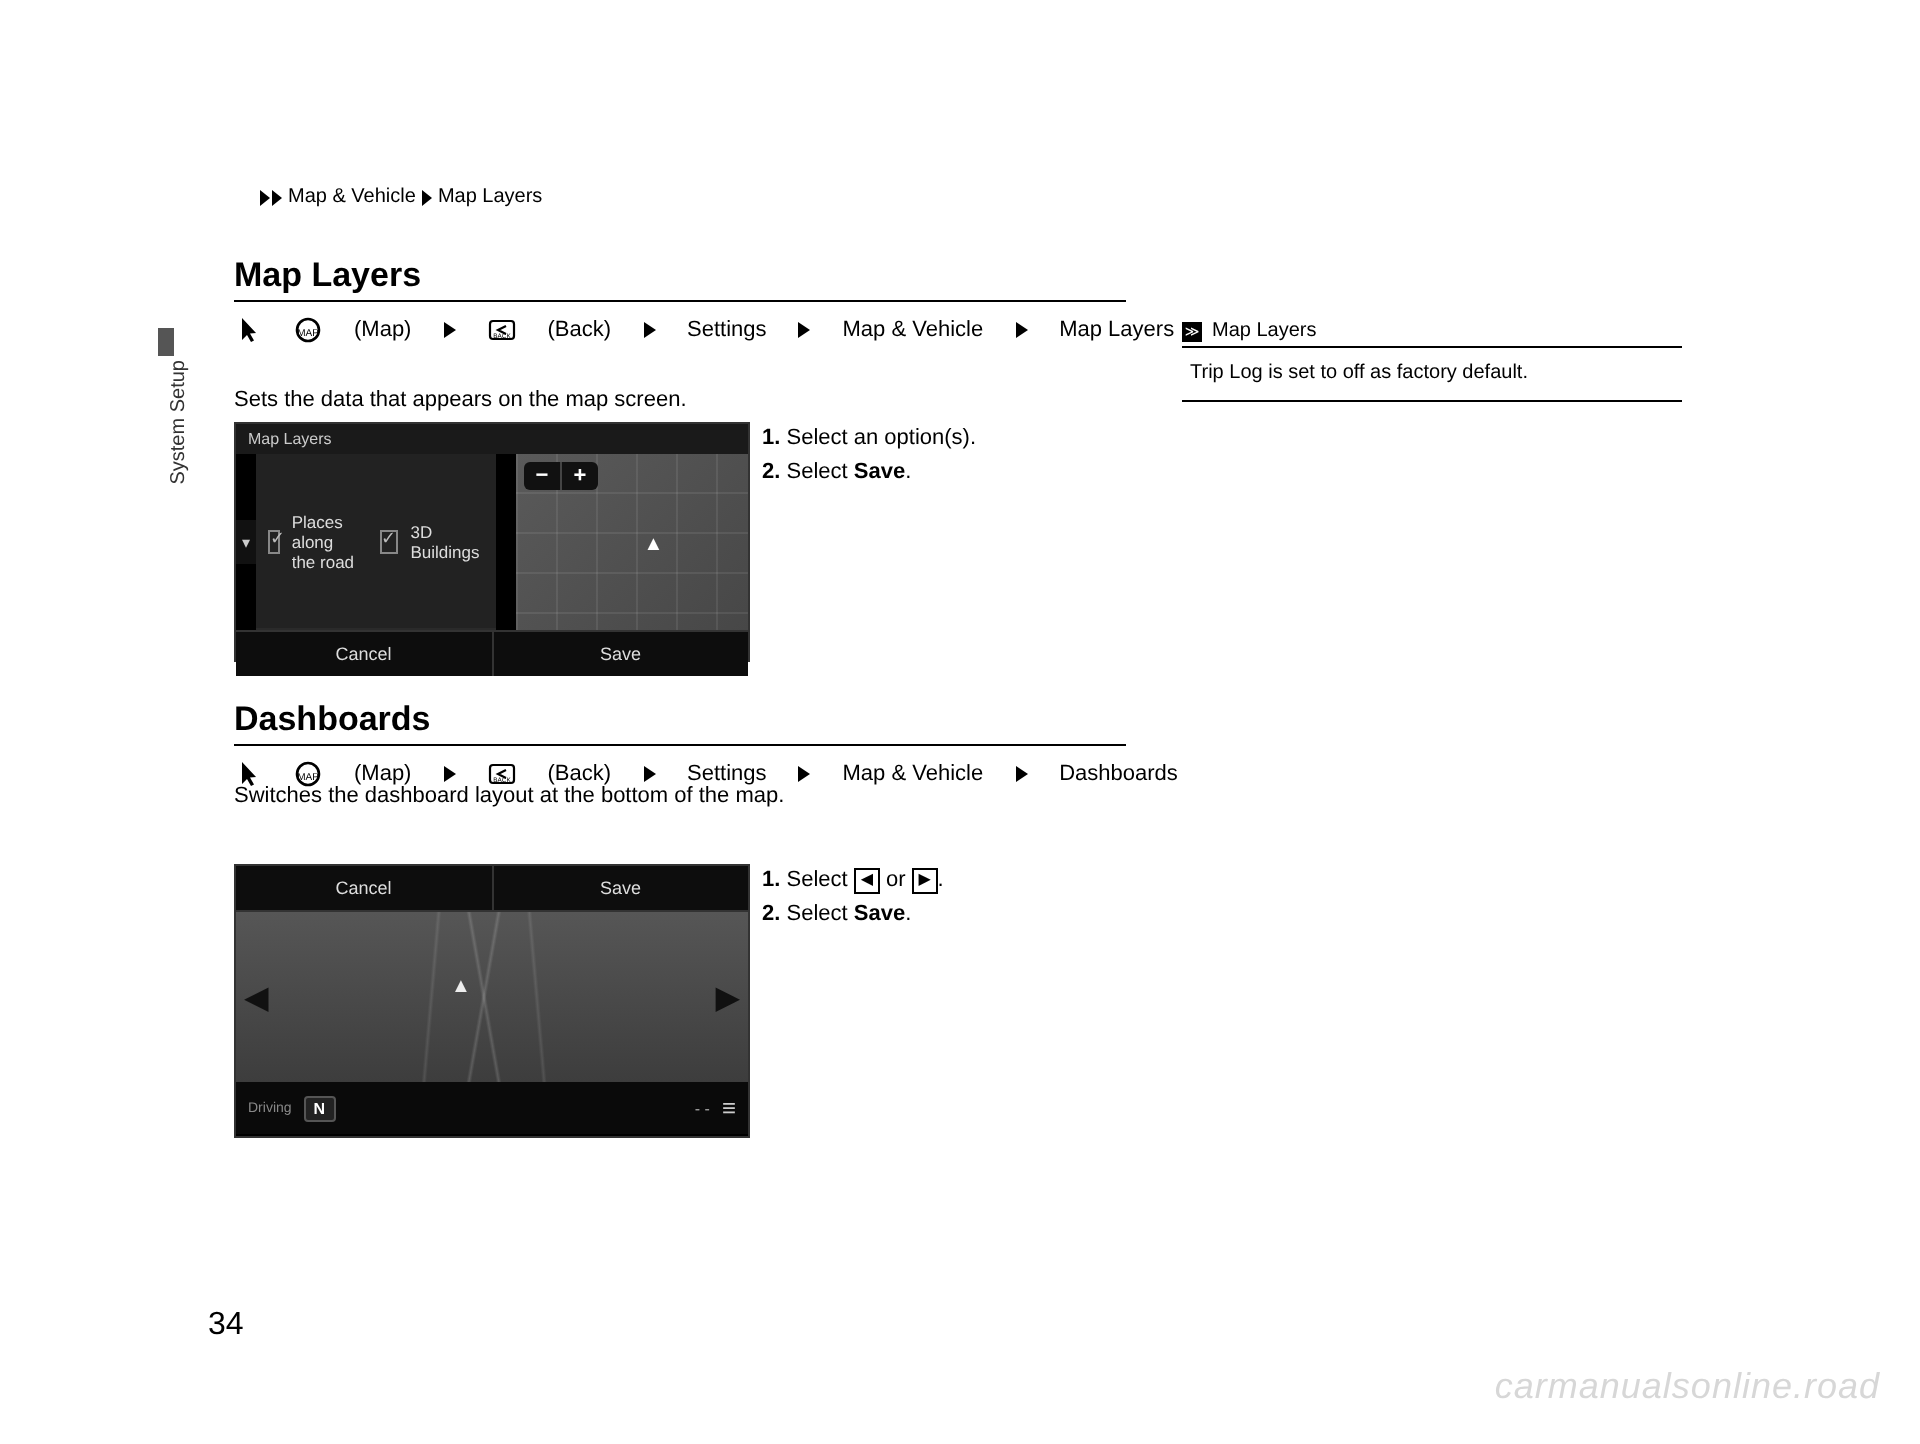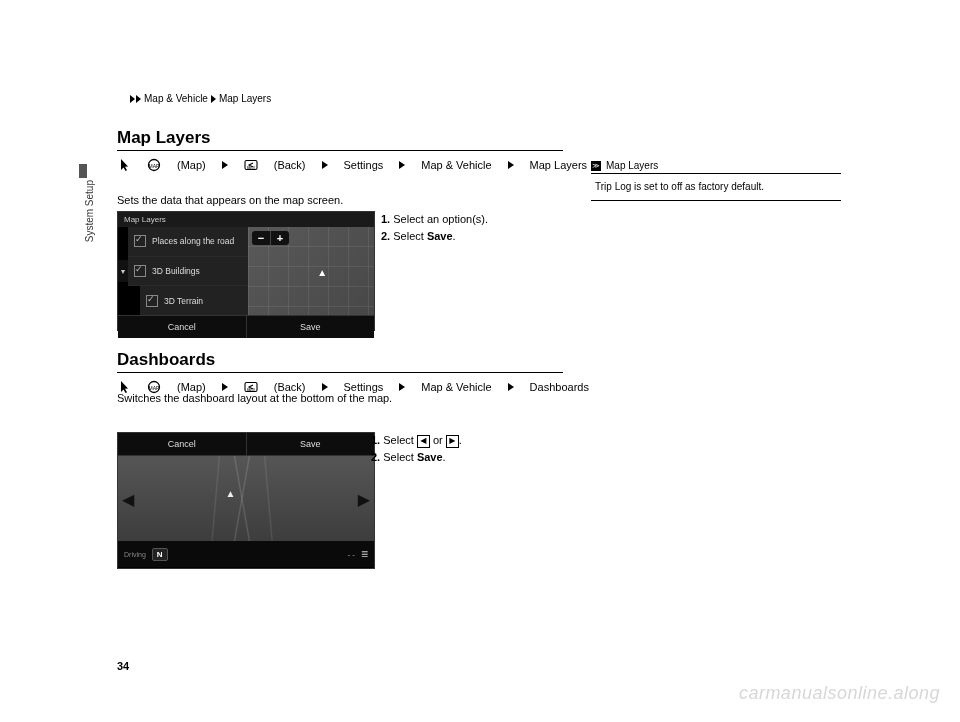--- a/index.html
+++ b/index.html
@@ -19,21 +19,21 @@
   .body-text{position:absolute;font-size:11px;color:#000;}
   .steps{position:absolute;font-size:11px;line-height:1.5;}
   .steps .num{font-weight:700;}
   .steps .sel{font-weight:700;}
   .steps .arrowbox{display:inline-flex;width:11px;height:11px;border:1px solid #000;align-items:center;justify-content:center;font-size:8px;line-height:1;vertical-align:middle;}
   
   .shot{position:absolute;border:1px solid #333;background:#000;}
   .shot1{left:117px;top:211px;width:256px;height:118px;}
   .ml-header{color:#ccc;font-size:8px;padding:3px 6px;background:#1a1a1a;}
   .ml-body{display:flex;height:88px;}
-  .ml-left{width:120px;display:flex;flex-direction:column;}
+  .ml-left{width:130px;display:flex;flex-direction:row;}
   .ml-row{flex:1;display:flex;align-items:center;gap:6px;border-bottom:1px solid #2a2a2a;padding:0 6px;background:#222;}
   .ml-row:last-child{border-bottom:none;margin-left:12px;}
   .chk{width:10px;height:10px;border:1px solid #888;position:relative;}
   .chk::after{content:"✓";color:#bbb;font-size:9px;position:absolute;left:0;top:-2px;}
   .ml-row span{color:#ddd;font-size:8.5px;}
   .ml-map{flex:1;background:#555;position:relative;overflow:hidden;}
   .ml-map .grid{position:absolute;inset:0;background:
      linear-gradient(90deg,rgba(255,255,255,.08) 1px,transparent 1px) 0 0/20px 20px,
      linear-gradient(0deg,rgba(255,255,255,.08) 1px,transparent 1px) 0 0/20px 20px,
      linear-gradient(135deg,#5a5a5a,#474747);}
@@ -66,21 +66,21 @@
   .db-bot .drv{font-size:7px;color:#888;}
   .db-bot .spacer{flex:1;}
   .db-bot .dashes{color:#aaa;}
   .db-bot .menu{font-size:12px;color:#ccc;}
   
   .sidebox{position:absolute;left:591px;top:160px;width:250px;}
   .sidebox .hdr{display:flex;align-items:center;gap:5px;font-size:10px;border-bottom:1px solid #000;padding-bottom:2px;}
   .sidebox .hdr .sq{display:inline-flex;width:10px;height:10px;background:#000;color:#fff;font-size:7px;align-items:center;justify-content:center;}
   .sidebox .note{font-size:10px;padding:6px 4px;border-bottom:1px solid #000;line-height:1.4;}
   .sidebox .note .b{font-weight:400;}
-  .pagenum{position:absolute;left:117px;bottom:50px;font-size:11px;font-weight:700;}
+  .pagenum{position:absolute;left:104px;bottom:50px;font-size:16px;font-weight:400;}
   .watermark{position:absolute;right:20px;bottom:18px;font-size:18px;color:#d7d7d7;font-style:italic;letter-spacing:.5px;}
 </style>
 </head>
 <body>
 
 <div class="page">
 
   <div class="crumb">
     <span class="tri"></span>
     <span class="tri tri2"></span>
@@ -216,33 +216,33 @@
     </div>
     <div class="db-bot">
       <span class="drv">Driving</span>
       <span class="n">N</span>
       <span class="spacer"></span>
       <span class="dashes">- -</span>
       <span class="menu">≡</span>
     </div>
   </div>
 
-  <div class="steps" style="left:371px;top:432px;">
+  <div class="steps" style="left:381px;top:432px;">
     <div>
       <span class="num">1.</span>
       <span>Select </span><span class="arrowbox">◀</span><span> or </span><span class="arrowbox">▶</span><span>.</span>
     </div>
     <div><span class="num">2.</span> <span>Select </span><span class="sel">Save</span><span>.</span></div>
   </div>
 
   <div class="sidebox">
     <div class="hdr">
       <span class="sq">≫</span>
       <span>Map Layers</span>
     </div>
     <div class="note">
       <span class="b">Trip Log</span><span> is set to off as factory default.</span>
     </div>
   </div>
 
   <div class="pagenum">34</div>
-  <div class="watermark">carmanualsonline.along</div>
+  <div class="watermark">carmanualsonline.road</div>
 </div>
 
 </body></html>

